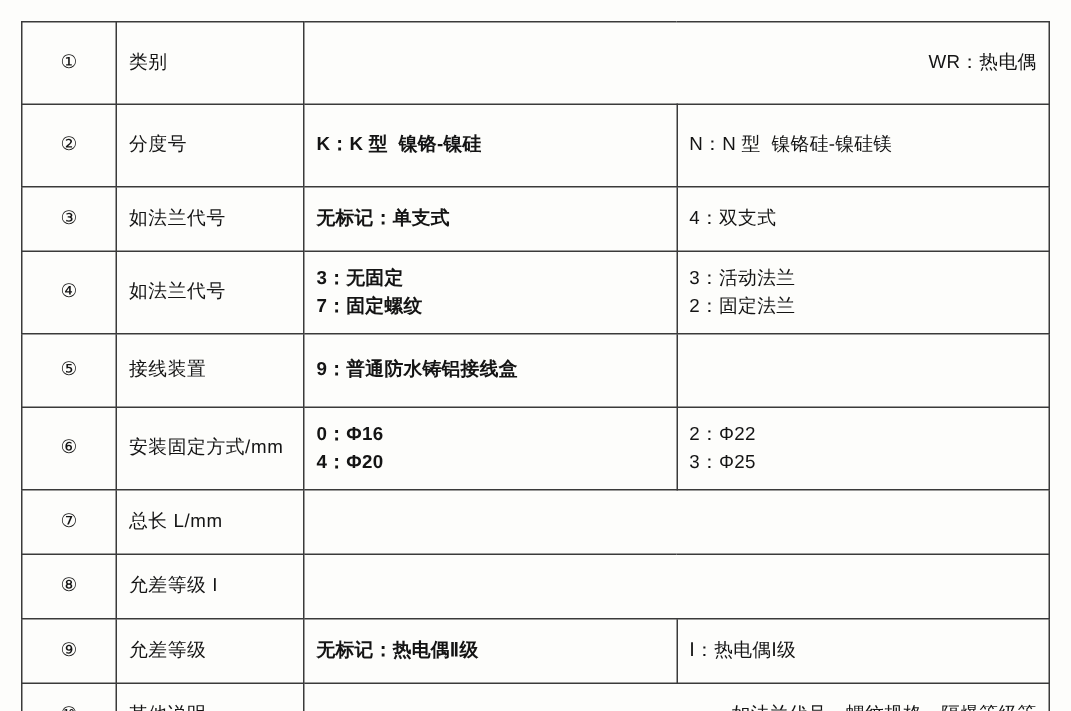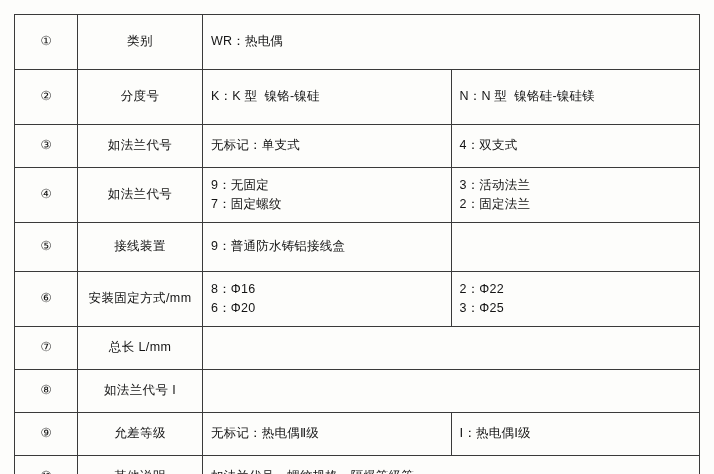--- a/index.html
+++ b/index.html
@@ -36,33 +36,35 @@
     line-height: 1.55;
     color: #141414;
   }
   td.col-idx {
     width: 46px;
     text-align: center;
     font-size: 12.5px;
   }
   td.col-name {
     width: 108px;
-    text-align: center;
+    text-align: left;
     padding-left: 10px;
     letter-spacing: 0.4px;
   }
   td.col-a {
     width: 255px;
     padding-left: 12px;
+    font-weight: bold;
   }
   td.col-b {
     padding-left: 12px;
   }
   td.col-wide {
     padding-left: 12px;
+    text-align: right;
   }
   .lines > div {
     white-space: pre;
   }
   .mono-ish {
     letter-spacing: 0.2px;
   }
   .r-tall td { height: 46px; }
   .r-std td { height: 34px; }
   .r-mid td { height: 40px; }
@@ -108,21 +110,21 @@
             <div class="lines mono-ish">
               <div>4：双支式</div>
             </div>
           </td>
         </tr>
         <tr class="r-tall">
           <td class="col-idx">④</td>
           <td class="col-name">如法兰代号</td>
           <td class="col-a">
             <div class="lines mono-ish">
-              <div>9：无固定</div>
+              <div>3：无固定</div>
               <div>7：固定螺纹</div>
             </div>
           </td>
           <td class="col-b">
             <div class="lines mono-ish">
               <div>3：活动法兰</div>
               <div>2：固定法兰</div>
             </div>
           </td>
         </tr>
@@ -138,43 +140,43 @@
             <div class="lines mono-ish">
               <div></div>
             </div>
           </td>
         </tr>
         <tr class="r-tall">
           <td class="col-idx">⑥</td>
           <td class="col-name">安装固定方式/mm</td>
           <td class="col-a">
             <div class="lines mono-ish">
-              <div>8：Φ16</div>
-              <div>6：Φ20</div>
+              <div>0：Φ16</div>
+              <div>4：Φ20</div>
             </div>
           </td>
           <td class="col-b">
             <div class="lines mono-ish">
               <div>2：Φ22</div>
               <div>3：Φ25</div>
             </div>
           </td>
         </tr>
         <tr class="r-std">
           <td class="col-idx">⑦</td>
           <td class="col-name">总长 L/mm</td>
           <td class="col-wide" colspan="2">
             <div class="lines mono-ish">
               <div></div>
             </div>
           </td>
         </tr>
         <tr class="r-std">
           <td class="col-idx">⑧</td>
-          <td class="col-name">如法兰代号 I</td>
+          <td class="col-name">允差等级 I</td>
           <td class="col-wide" colspan="2">
             <div class="lines mono-ish">
               <div></div>
             </div>
           </td>
         </tr>
         <tr class="r-std">
           <td class="col-idx">⑨</td>
           <td class="col-name">允差等级</td>
           <td class="col-a">

